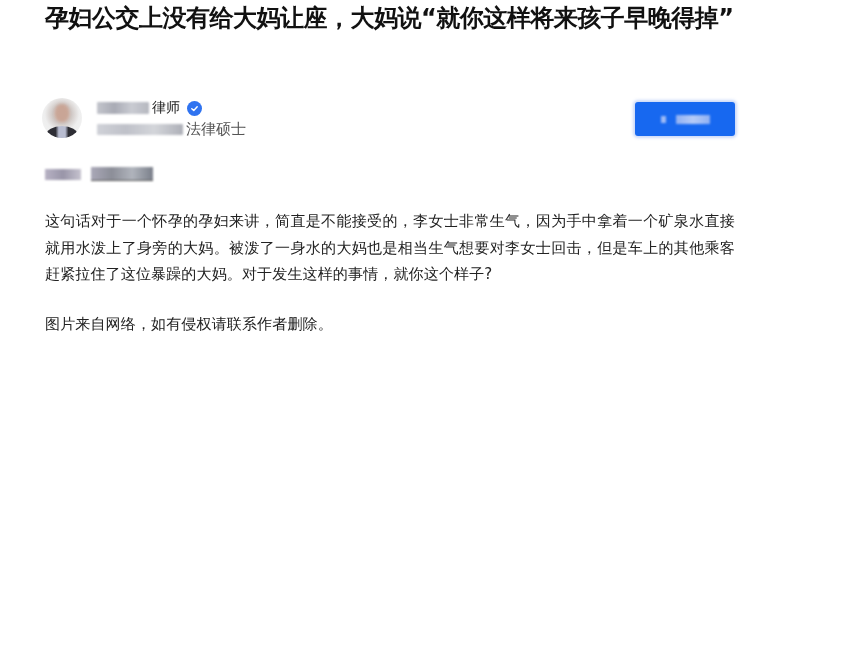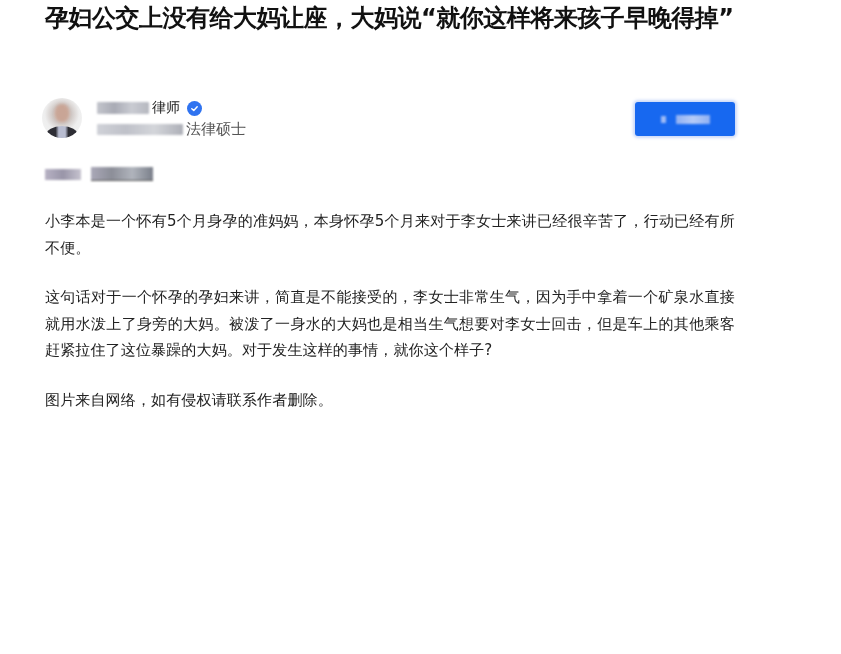--- a/index.html
+++ b/index.html
@@ -193,17 +193,16 @@
       <span class="label-blur"></span>
     </div>
   </div>
 
   <div class="meta-row">
     <span class="blur-a"></span>
     <span class="blur-b"></span>
   </div>
 
   <div class="content">
-    <p>小李本是一个怀有5个月身孕的准妈妈，本身怀孕5个月来对于李女士来讲已经很辛苦了，行动已经有所不便。</p>
     <p>这句话对于一个怀孕的孕妇来讲，简直是不能接受的，李女士非常生气，因为手中拿着一个矿泉水直接就用水泼上了身旁的大妈。被泼了一身水的大妈也是相当生气想要对李女士回击，但是车上的其他乘客赶紧拉住了这位暴躁的大妈。对于发生这样的事情，就你这个样子?</p>
     <p>图片来自网络，如有侵权请联系作者删除。</p>
   </div>
 </div>
 
 </body></html>

